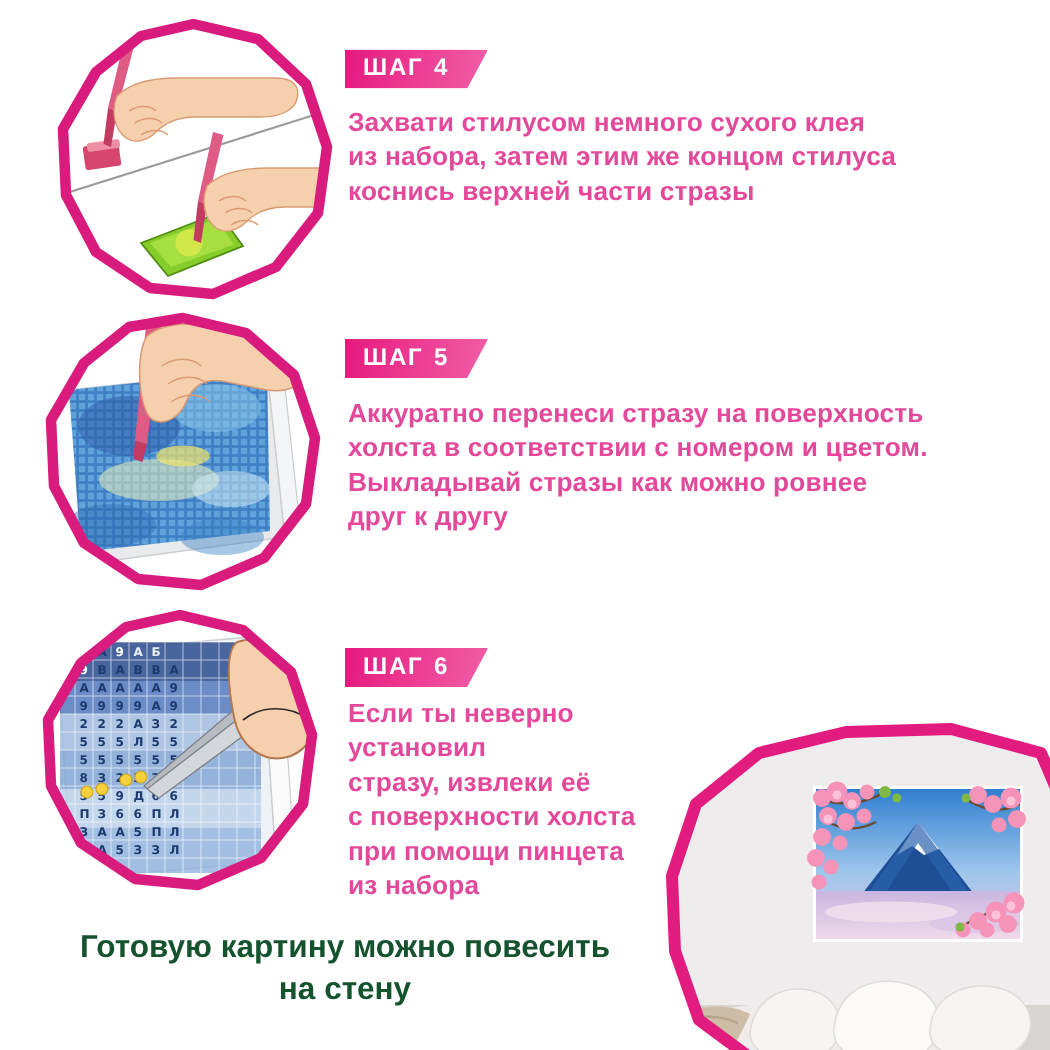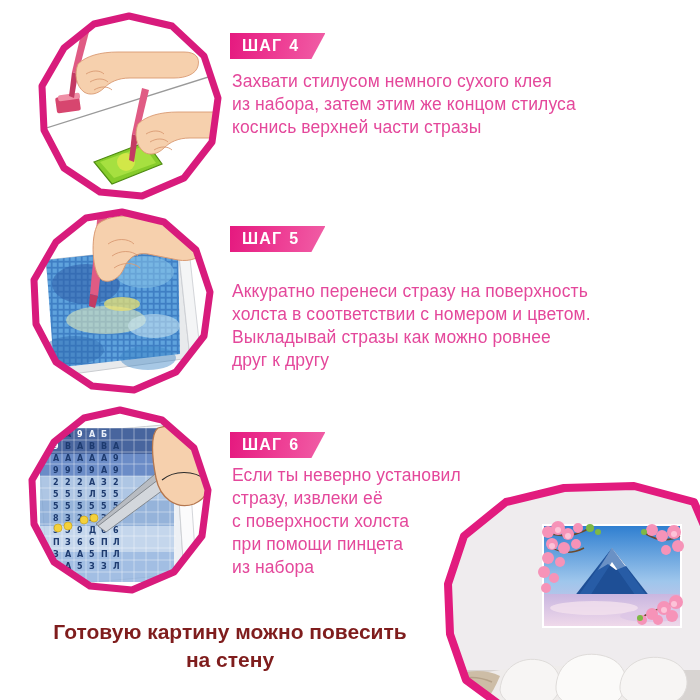--- a/index.html
+++ b/index.html
@@ -34,31 +34,31 @@
     text-transform:uppercase;
     white-space:nowrap;
     box-sizing:border-box;
   }
   .badge .num{margin-left:7px;}
 
   
   .body-text{
     position:absolute;
     color:#e4489b;
-    font-weight:normal;
+    font-weight:bold;
     font-size:17.5px;
     line-height:23px;
     white-space:pre-line;
     letter-spacing:0.1px;
   }
 
   
   .caption{
     position:absolute;
-    color:#7f1d1d;
+    color:#14532d;
     font-weight:bold;
     font-size:21px;
     line-height:28px;
     text-align:center;
     white-space:pre-line;
   }
 </style>
 </head>
 <body>
 
@@ -149,21 +149,21 @@
         </g>
         <polygon points="94,4 136,14 168,42 182,84 176,128 148,164 106,182 64,178 28,154 8,116 6,72 28,34 58,10" fill="none" stroke="#d81b7c" stroke-width="7" stroke-linejoin="round"></polygon>
       </svg>
     </div>
 
     <div class="badge" style="left:230px;top:226px;">
       <span>ШАГ</span>
       <span class="num">5</span>
     </div>
 
-    <div class="body-text" style="left:232px;top:280px;width:455px;">Аккуратно перенеси стразу на поверхность
+    <div class="body-text" style="left:232px;top:264px;width:455px;">Аккуратно перенеси стразу на поверхность
 холста в соответствии с номером и цветом.
 Выкладывай стразы как можно ровнее
 друг к другу</div>
   </div>
 
   <div class="step">
 
     <div class="frame" style="left:24px;top:406px;width:192px;height:192px;">
       <svg viewBox="0 0 192 192">
         <defs>

